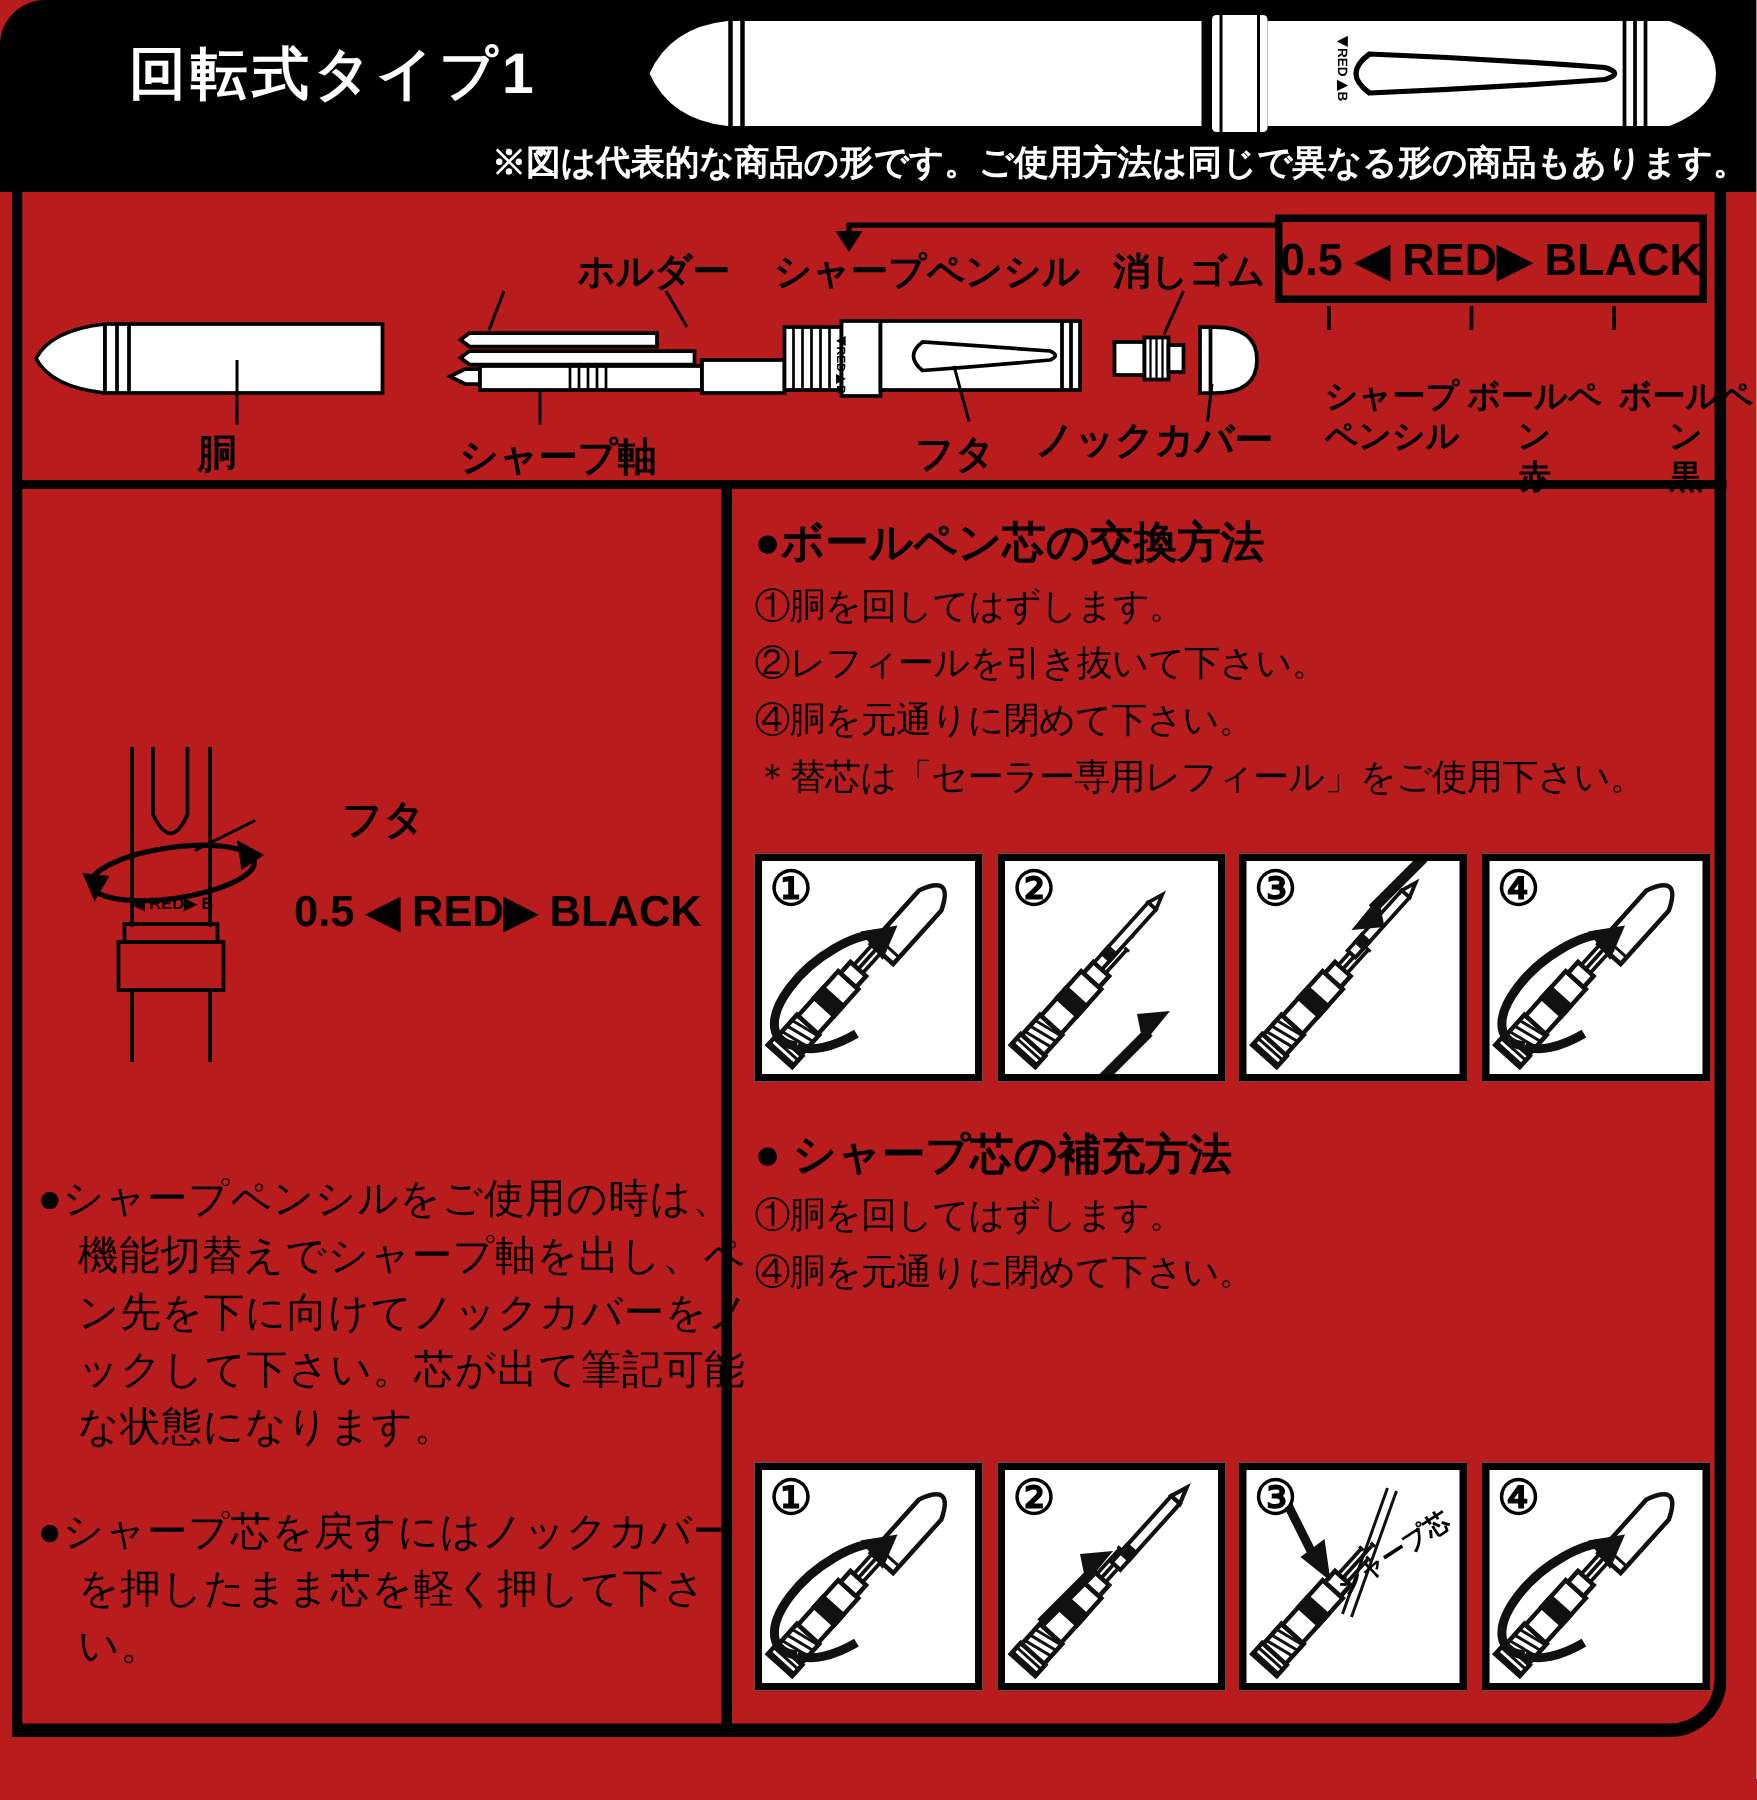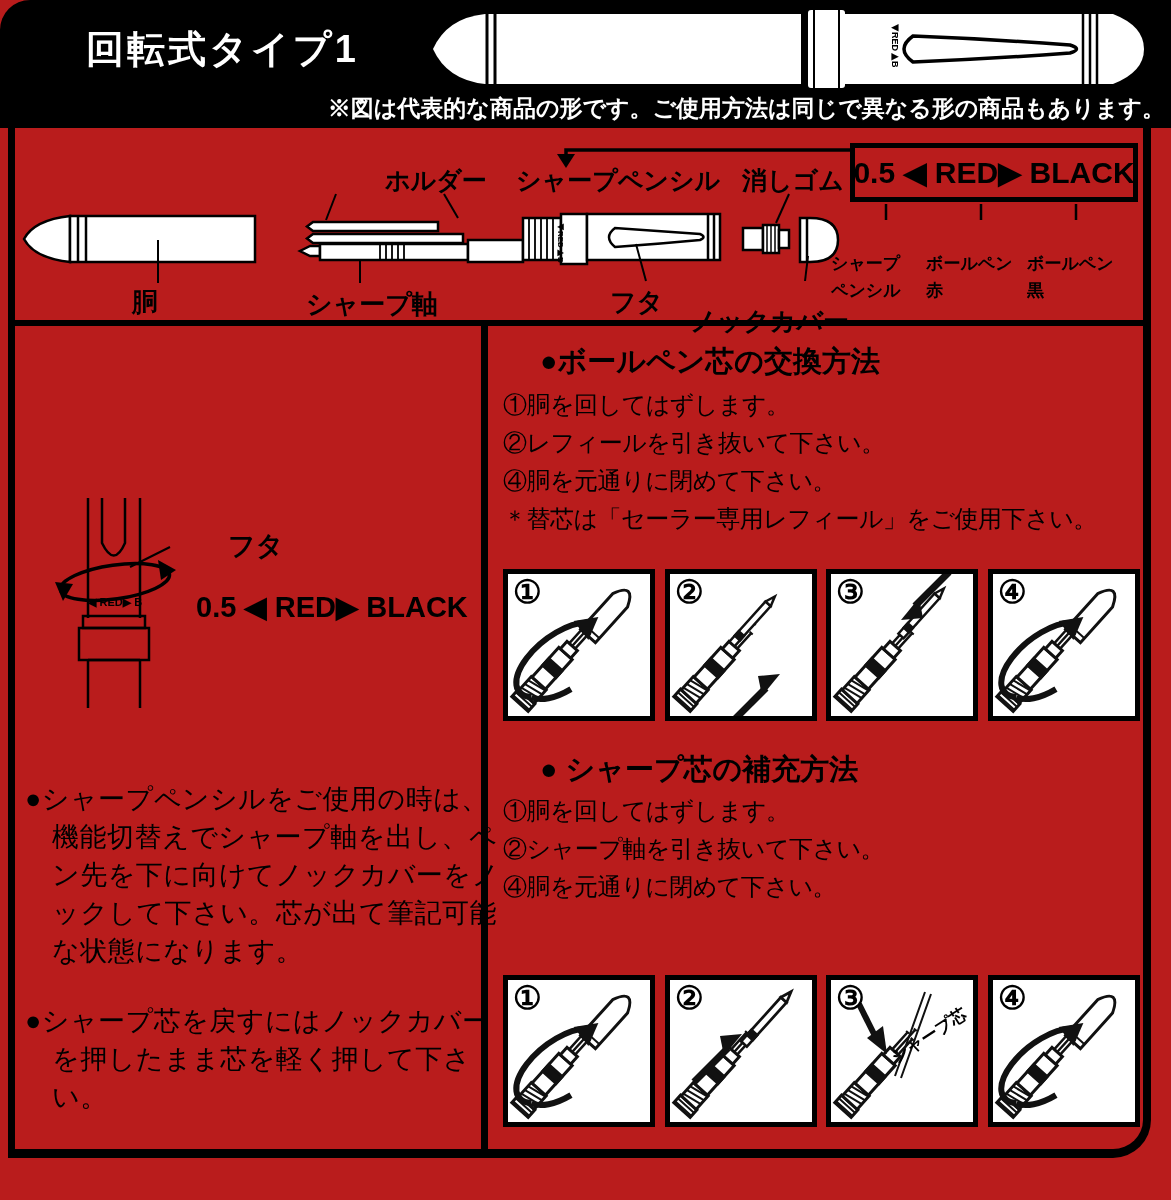--- a/index.html
+++ b/index.html
@@ -22,33 +22,33 @@
   .divider-h{position:absolute;left:8px;top:320px;width:1143px;height:6px;background:#000;}
   .divider-v{position:absolute;left:481px;top:326px;width:7px;height:823px;background:#000;}
 
   
   .parts-svg{position:absolute;left:8px;top:128px;width:1143px;height:192px;}
   .plabel{position:absolute;font-size:25px;font-weight:bold;white-space:nowrap;}
   .plabel-b{position:absolute;font-size:26px;font-weight:bold;white-space:nowrap;}
   .indicator-box{position:absolute;left:850px;top:143px;width:288px;height:59px;box-sizing:border-box;
                  border:5px solid #000;display:flex;align-items:center;justify-content:center;
                  font-size:30px;font-weight:bold;white-space:nowrap;}
-  .mode-label{position:absolute;top:250px;width:110px;text-align:left;font-size:17px;font-weight:bold;line-height:27px;}
+  .mode-label{position:absolute;top:250px;width:110px;text-align:center;font-size:22px;font-weight:bold;line-height:27px;margin-left:42px;}
   .parts-ind{position:absolute;left:556px;top:222px;font-size:8px;height:40px;color:#000;}
 
   
   .para{position:absolute;left:25px;width:448px;font-size:27px;line-height:38px;
         padding-left:27px;text-indent:-27px;letter-spacing:0.5px;}
   .futa-svg{position:absolute;left:55px;top:498px;width:185px;height:210px;}
   .futa-label{position:absolute;left:228px;top:528px;font-size:27px;font-weight:bold;}
   .futa-ind-small{position:absolute;left:88px;top:596px;font-size:11px;font-weight:bold;white-space:nowrap;}
   .size-ind{position:absolute;left:196px;top:590px;font-size:29px;font-weight:bold;white-space:nowrap;}
 
   
-  .sec-title{position:absolute;left:503px;font-size:29px;font-weight:bold;white-space:nowrap;margin-left:37px;}
+  .sec-title{position:absolute;left:503px;font-size:29px;font-weight:bold;white-space:nowrap;}
   .steps{position:absolute;left:503px;width:638px;font-size:24px;line-height:38px;letter-spacing:-0.5px;}
   .steps .nowrap{white-space:nowrap;}
   .fig{position:absolute;width:152px;height:152px;box-sizing:border-box;border:5px solid #000;background:#fff;}
   .fig svg{position:absolute;left:0;top:0;width:142px;height:142px;}
   .fig-num{position:absolute;left:5px;top:1px;font-size:32px;font-weight:bold;line-height:34px;}
   .lead-label{position:absolute;right:1px;top:44px;font-size:17px;font-weight:bold;transform:rotate(-33deg);white-space:nowrap;}
 </style>
 </head>
 <body>
 
@@ -164,21 +164,21 @@
   <div class="plabel" style="left:385px;top:164px">ホルダー</div>
   <div class="plabel" style="left:516px;top:164px">シャープペンシル</div>
   <div class="plabel" style="left:742px;top:164px">消しゴム</div>
 
   <div class="indicator-box">0.5 ◀ RED▶ BLACK</div>
   <div class="parts-ind vtext">◀RED▶B</div>
 
   <div class="plabel-b" style="left:132px;top:285px">胴</div>
   <div class="plabel-b" style="left:306px;top:287px">シャープ軸</div>
   <div class="plabel-b" style="left:610px;top:285px">フタ</div>
-  <div class="plabel-b" style="left:690px;top:304px">ノックカバー</div>
+  <div class="plabel-b" style="left:690px;top:276px">ノックカバー</div>
 
   <div class="mode-label" style="left:831px">
     <div>シャープ</div>
     <div>ペンシル</div>
   </div>
   <div class="mode-label" style="left:926px">
     <div>ボールペン</div>
     <div>赤</div>
   </div>
   <div class="mode-label" style="left:1027px">
@@ -252,21 +252,20 @@
         <use href="#sym-barrel"></use>
         <use href="#sym-pen"></use>
         <use href="#sym-rot"></use>
       </svg>
     <div class="fig-num">④</div>
   </div>
 
   <div class="sec-title" style="top:750px">● シャープ芯の補充方法</div>
   <div class="steps" style="top:792px">
     <div class="nowrap">①胴を回してはずします。</div>
-    <div class="nowrap">②シャープ軸を引き抜いて下さい。</div>
     <div class="nowrap">④胴を元通りに閉めて下さい。</div>
   </div>
 
   <div class="fig" style="left:503px;top:975px">
     <svg viewBox="0 0 142 142">
         <use href="#sym-barrel"></use>
         <use href="#sym-pen"></use>
         <use href="#sym-rot"></use>
       </svg>
     <div class="fig-num">①</div>

